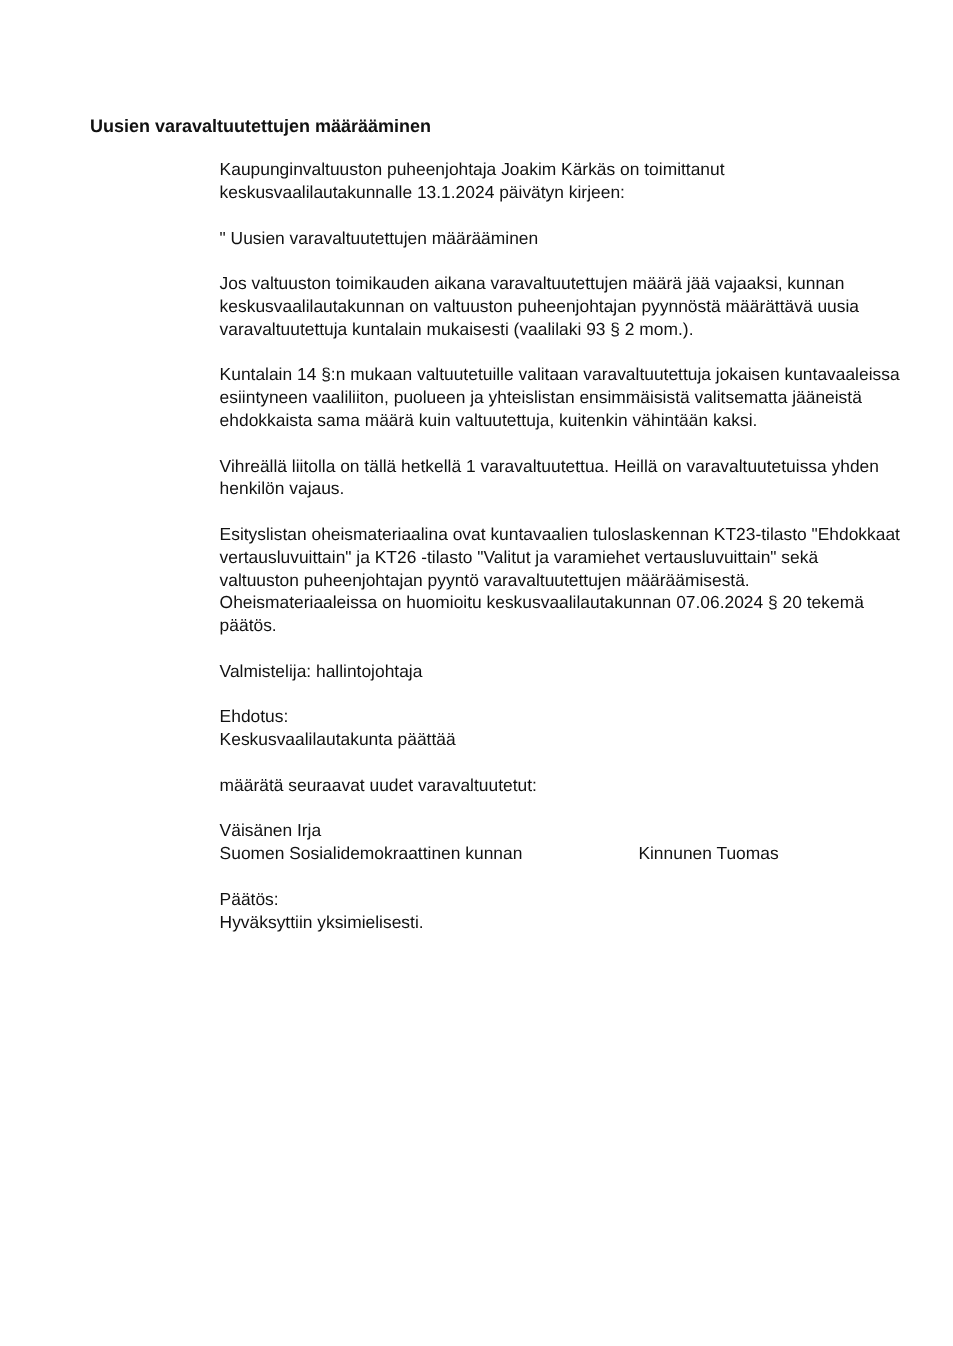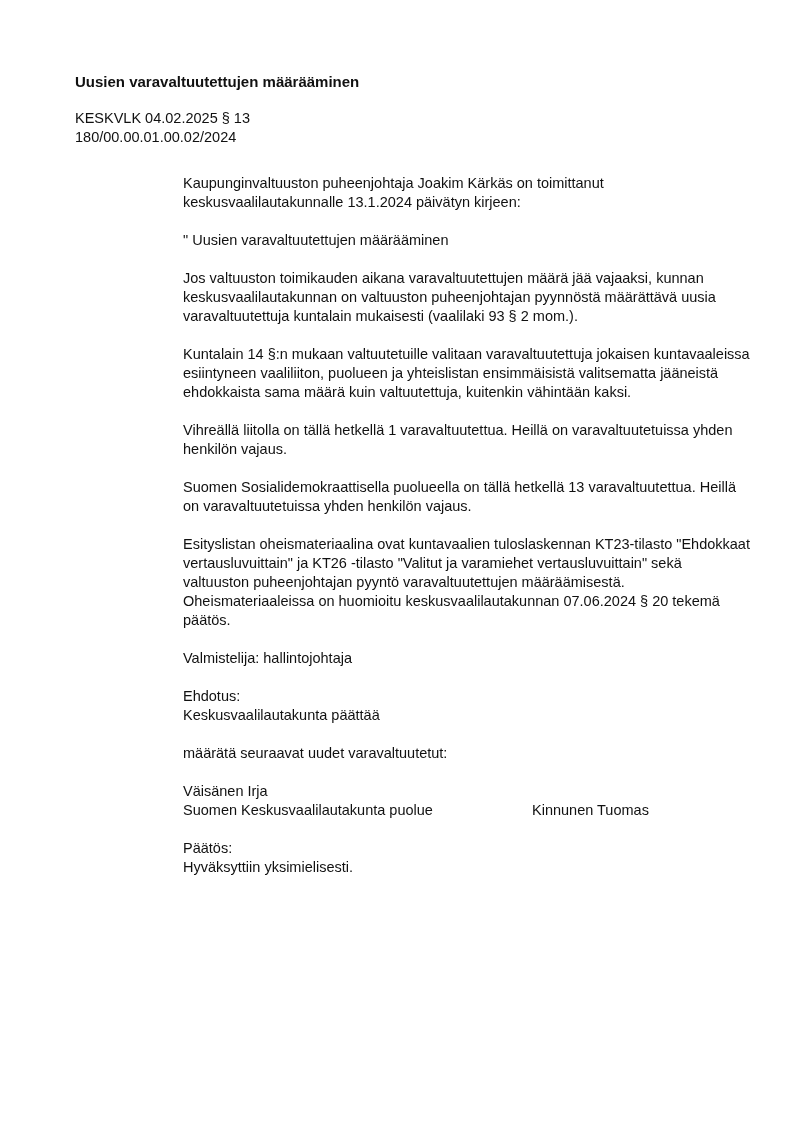--- a/index.html
+++ b/index.html
@@ -6,21 +6,21 @@
     margin: 0;
     padding: 0;
     background: #ffffff;
   }
   .page {
     position: relative;
     width: 794px;
     height: 1122px;
     background: #ffffff;
     box-sizing: border-box;
-    padding: 72px 57px 0 75px;
+    padding: 96px 57px 0 75px;
     font-family: "Liberation Sans", "DejaVu Sans", sans-serif;
     font-size: 14.5px;
     line-height: 19px;
     color: #111111;
     overflow: hidden;
   }
   .doc-title {
     font-size: 15px;
     font-weight: bold;
     margin: 0 0 18px 0;
@@ -61,66 +61,60 @@
     flex: none;
   }
 </style>
 </head>
 <body>
 
 <div class="page">
 
   <h1 class="doc-title">Uusien varavaltuutettujen määrääminen</h1>
 
-  <div class="header-block">
-    <div class="header-line">KESKVLK 04.02.2025 § 13</div>
-    <div class="header-line">180/00.00.01.00.02/2024</div>
-  </div>
 
   <div class="body-block">
 
     <p class="para">Kaupunginvaltuuston puheenjohtaja Joakim Kärkäs on toimittanut
 keskusvaalilautakunnalle 13.1.2024 päivätyn kirjeen:</p>
 
     <p class="para">" Uusien varavaltuutettujen määrääminen</p>
 
     <p class="para">Jos valtuuston toimikauden aikana varavaltuutettujen määrä jää vajaaksi, kunnan
 keskusvaalilautakunnan on valtuuston puheenjohtajan pyynnöstä määrättävä uusia
 varavaltuutettuja kuntalain mukaisesti (vaalilaki 93 § 2 mom.).</p>
 
     <p class="para">Kuntalain 14 §:n mukaan valtuutetuille valitaan varavaltuutettuja jokaisen kuntavaaleissa
 esiintyneen vaaliliiton, puolueen ja yhteislistan ensimmäisistä valitsematta jääneistä
 ehdokkaista sama määrä kuin valtuutettuja, kuitenkin vähintään kaksi.</p>
 
     <p class="para">Vihreällä liitolla on tällä hetkellä 1 varavaltuutettua. Heillä on varavaltuutetuissa yhden
 henkilön vajaus.</p>
 
-    <p class="para">Suomen Sosialidemokraattisella puolueella on tällä hetkellä 13  varavaltuutettua. Heillä
-on varavaltuutetuissa yhden henkilön vajaus.</p>
 
 
     <p class="para">Esityslistan oheismateriaalina ovat kuntavaalien tuloslaskennan KT23-tilasto "Ehdokkaat
 vertausluvuittain" ja KT26 -tilasto "Valitut ja varamiehet vertausluvuittain" sekä
 valtuuston puheenjohtajan pyyntö varavaltuutettujen määräämisestä.
 Oheismateriaaleissa on huomioitu keskusvaalilautakunnan 07.06.2024 § 20 tekemä
 päätös.</p>
 
     <p class="para">Valmistelija: hallintojohtaja</p>
 
     <div class="section-heading">Ehdotus:</div>
     <p class="section-body">Keskusvaalilautakunta päättää</p>
 
     <p class="para">määrätä seuraavat uudet varavaltuutetut:</p>
 
     <div class="appointments">
       <div class="appointment-row">
         <span class="person-col">Väisänen Irja</span>
       </div>
       <div class="appointment-row">
-        <span class="party-col">Suomen Keskusvaalilautakunta puolue</span>
+        <span class="party-col">Suomen Sosialidemokraattinen kunnan</span>
         <span class="person-col">Kinnunen Tuomas</span>
       </div>
     </div>
 
     <div class="section-heading">Päätös:</div>
     <p class="section-body">Hyväksyttiin yksimielisesti.</p>
 
   </div>
 </div>
 

